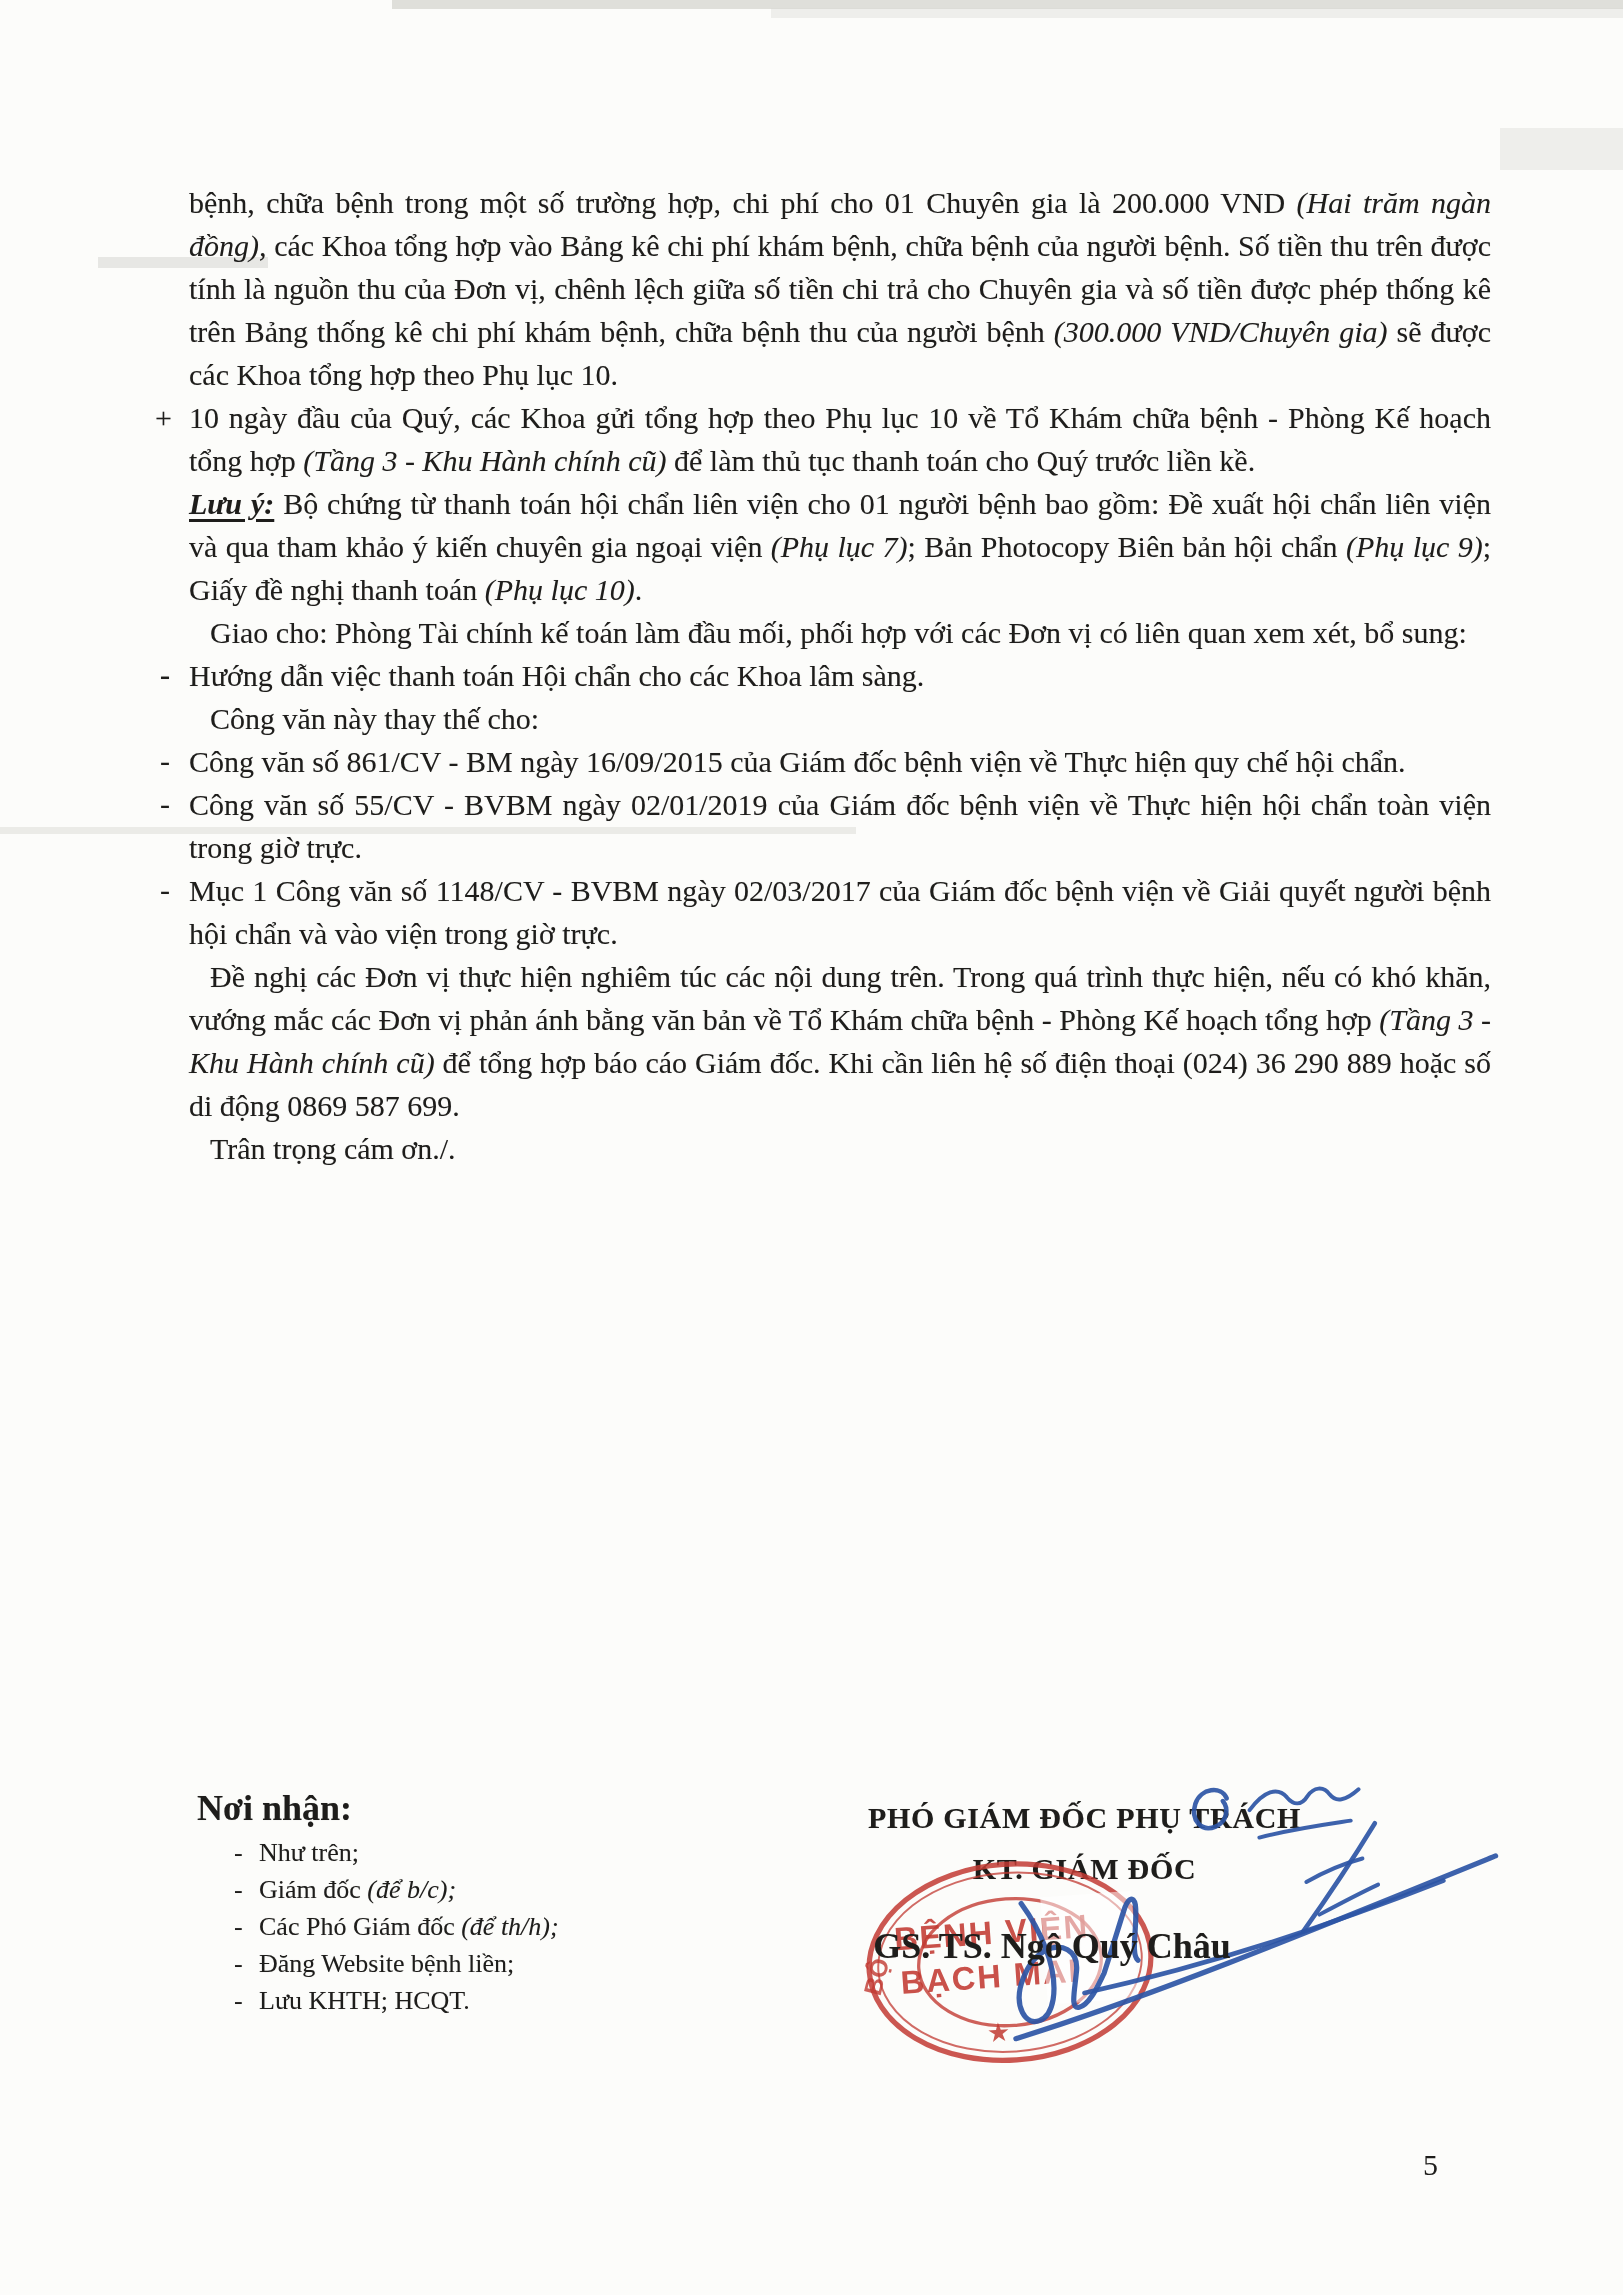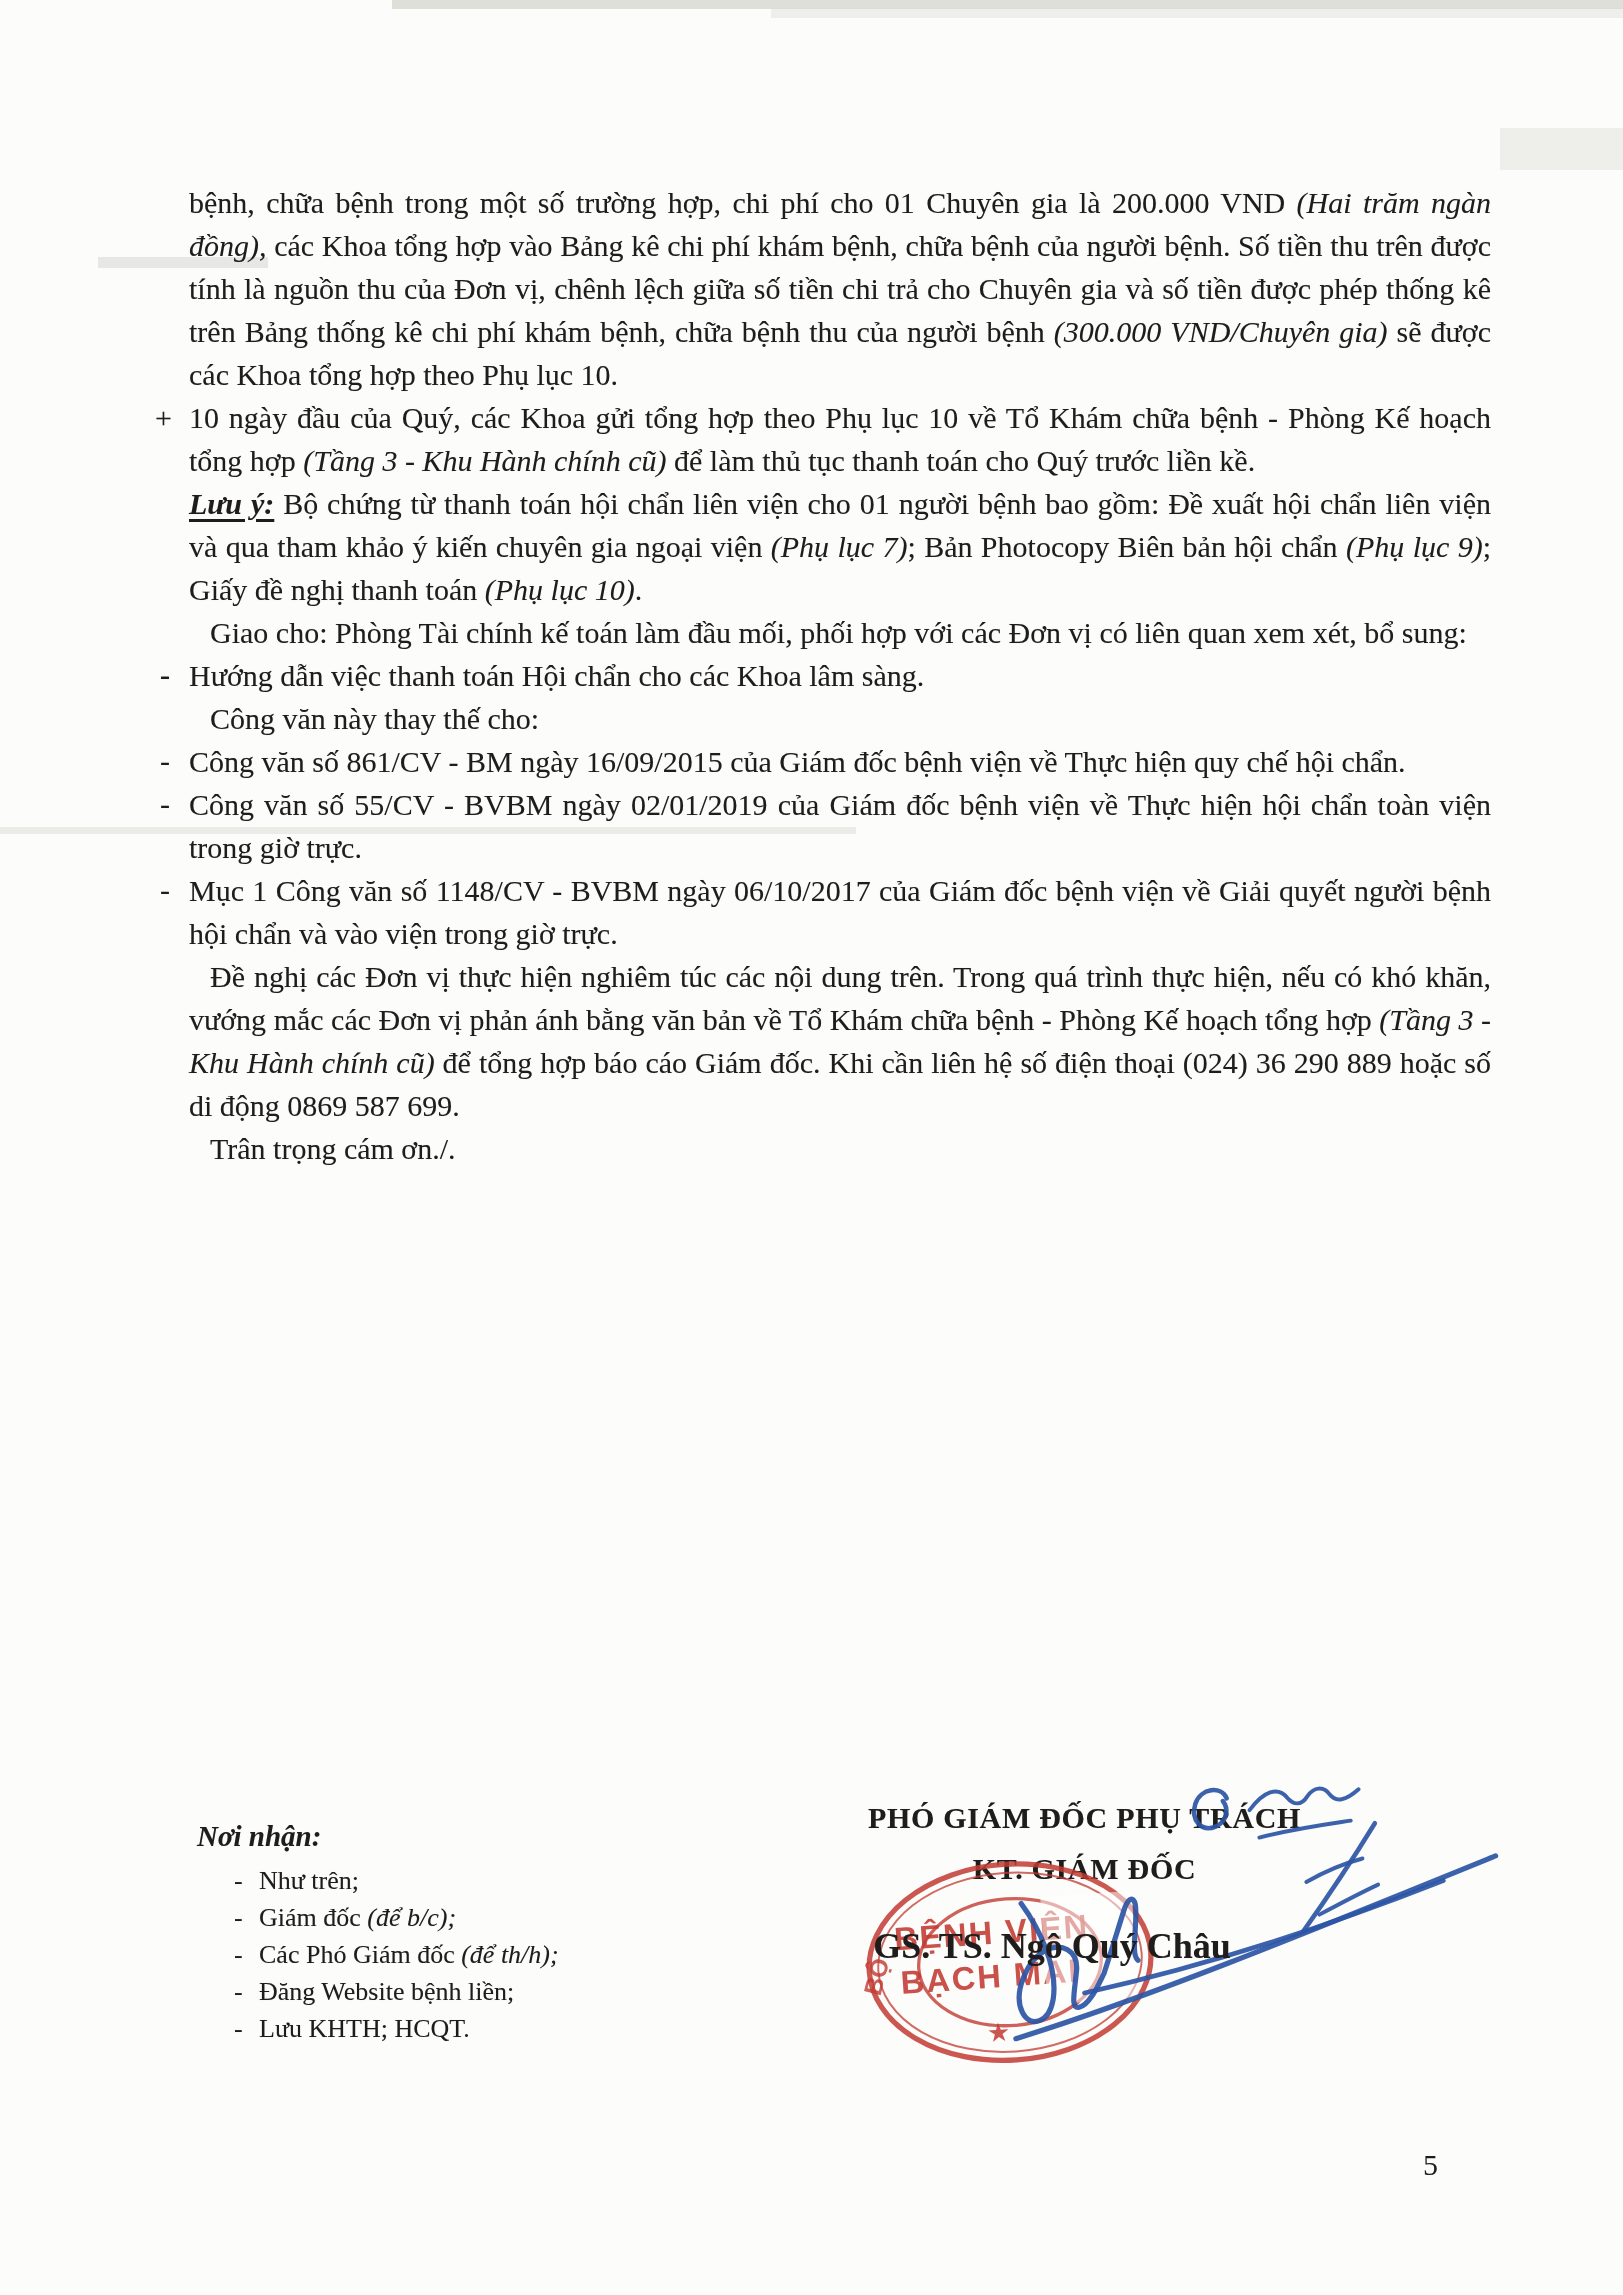--- a/index.html
+++ b/index.html
@@ -43,21 +43,21 @@
   .mt22{margin-top:14.4px;}
   .mt32{margin-top:21px;}
   .mt30{margin-top:19.6px;}
 
   
   .recipients{
     position:absolute;left:197px;top:1790px;width:497px;
     font-size:26px;line-height:37px;
     text-shadow:0 0 0.7px rgba(20,20,20,.28);
   }
-  .recipients .title{font-size:29px;font-weight:bold;font-style:italic;margin-bottom:6.5px;margin-top:28px;}
+  .recipients .title{font-size:36px;font-weight:bold;margin-bottom:6.5px;}
   .recipient-item{position:relative;margin-left:62px;}
   .recipient-item .dash{position:absolute;left:-25px;top:0;}
 
   .sig-titles{
     position:absolute;left:856px;top:1792px;width:457px;
     text-align:center;font-weight:bold;font-size:30px;line-height:51px;
     letter-spacing:0.7px;white-space:nowrap;
     text-shadow:0 0 0.7px rgba(20,20,20,.3);
   }
   .signer-name{
@@ -119,21 +119,21 @@
     <p class="p-ind mt32"><span>Công văn này thay thế cho:</span></p>
 
     <div>
       <p class="dash-item mt22">
         <span class="dash">-</span><span><span>Công văn số 861/CV - BM ngày 16/09/2015 của Giám đốc bệnh viện về Thực hiện quy chế hội chẩn.</span></span>
       </p>
       <p class="dash-item mt22">
         <span class="dash">-</span><span><span>Công văn số 55/CV - BVBM ngày 02/01/2019 của Giám đốc bệnh viện về Thực hiện hội chẩn toàn viện trong giờ trực.</span></span>
       </p>
       <p class="dash-item mt22">
-        <span class="dash">-</span><span><span>Mục 1 Công văn số 1148/CV - BVBM ngày 06/10/2017 của Giám đốc bệnh viện về Giải quyết người bệnh hội chẩn và vào viện trong giờ trực.</span></span>
+        <span class="dash">-</span><span><span>Mục 1 Công văn số 1148/CV - BVBM ngày 02/03/2017 của Giám đốc bệnh viện về Giải quyết người bệnh hội chẩn và vào viện trong giờ trực.</span></span>
       </p>
     </div>
 
     <p class="p-ind mt30"><span>Đề nghị các Đơn vị thực hiện nghiêm túc các nội dung trên. Trong quá trình thực hiện, nếu có khó khăn, vướng mắc các Đơn vị phản ánh bằng văn bản về Tổ Khám chữa bệnh - Phòng Kế hoạch tổng hợp </span><span style="font-style: italic;">(Tầng 3 - Khu Hành chính cũ)</span><span> để tổng hợp báo cáo Giám đốc. Khi cần liên hệ số điện thoại (024) 36 290 889 hoặc số di động 0869 587 699.</span></p>
 
     <p class="p-ind mt32"><span>Trân trọng cám ơn./.</span></p>
   </div>
 
   <div class="recipients">
     <div class="title">Nơi nhận:</div>

